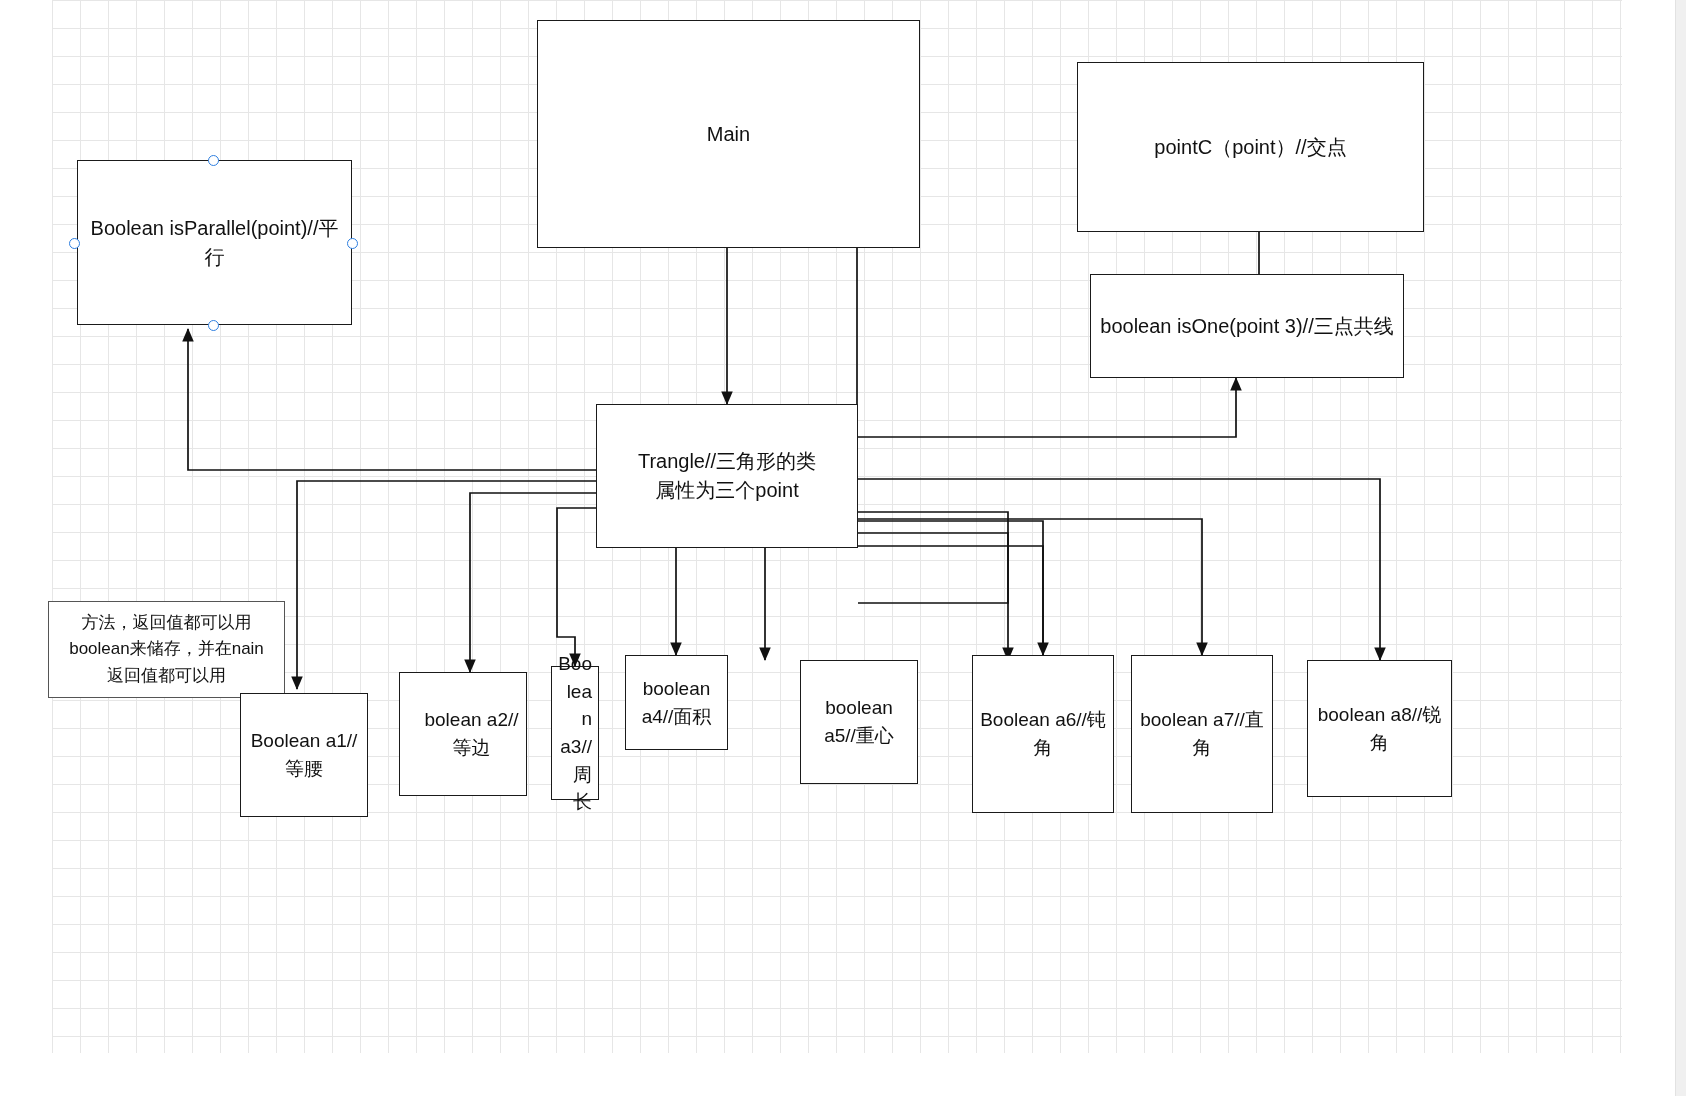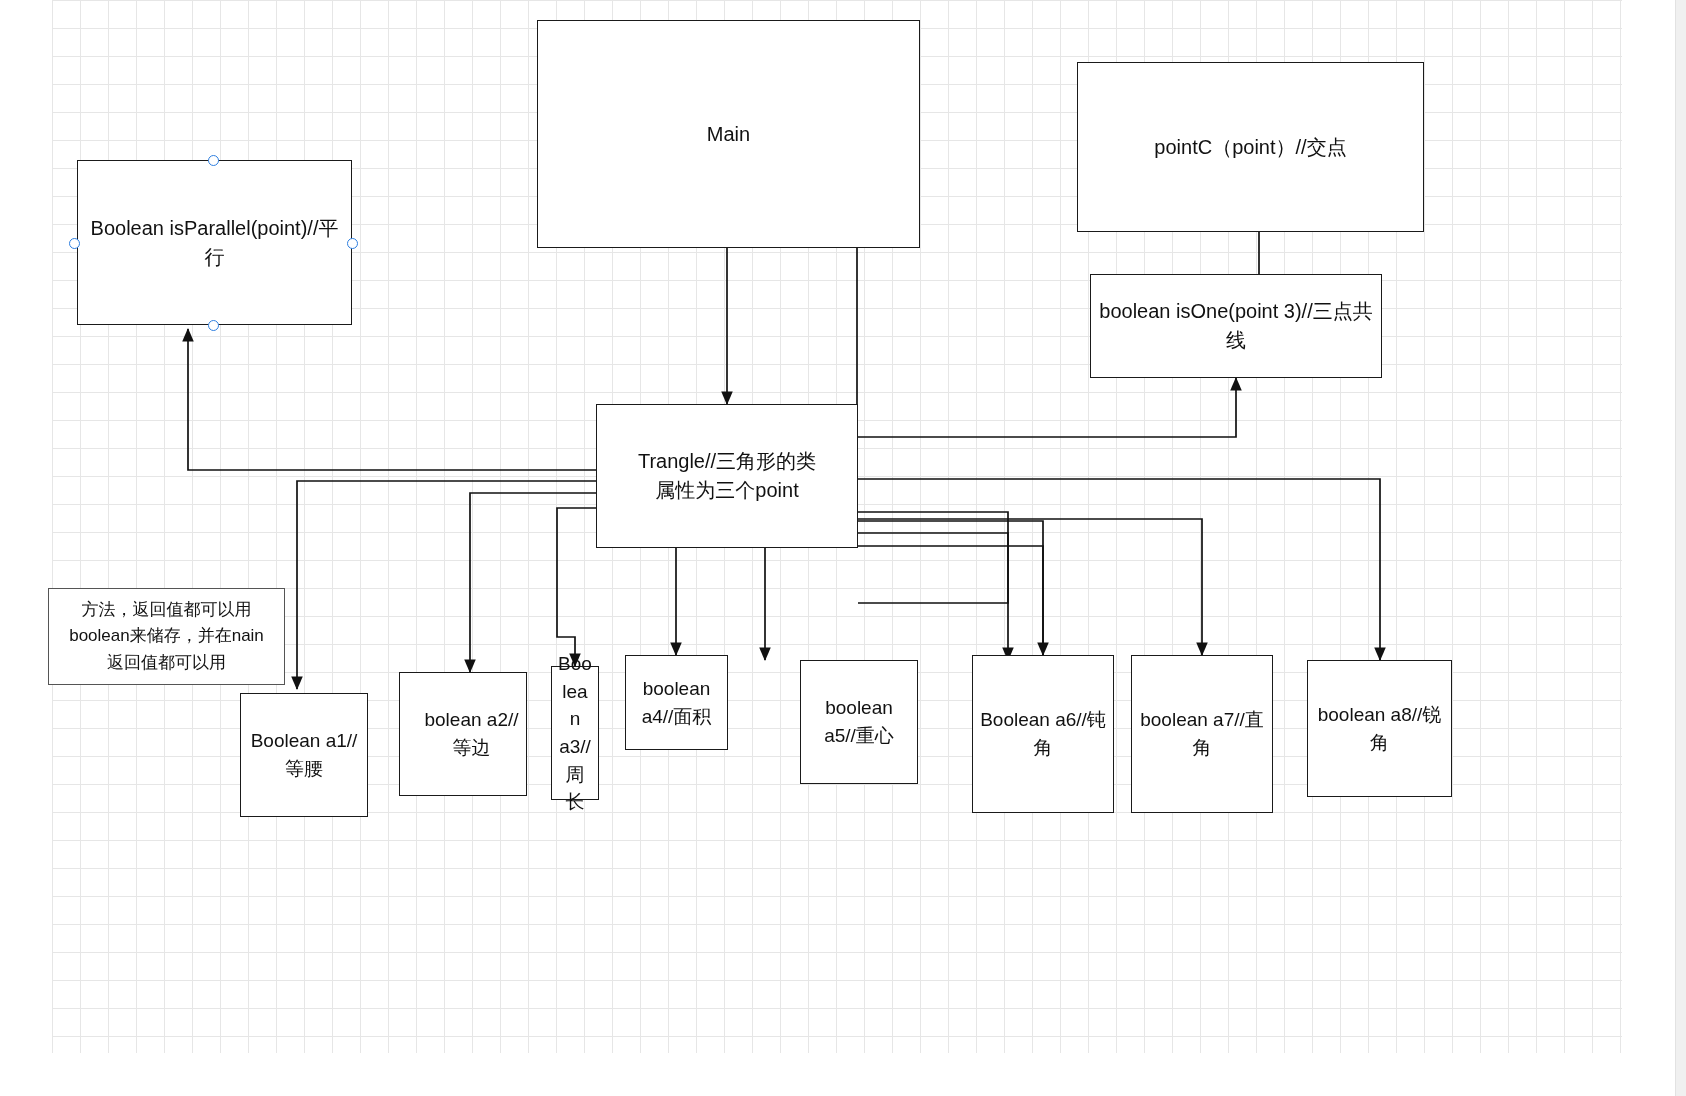--- a/index.html
+++ b/index.html
@@ -85,20 +85,21 @@
     border: 1.4px solid #555555;
     background: #ffffff;
     display: flex;
     align-items: center;
     justify-content: center;
     text-align: center;
     font-size: 17px;
     line-height: 1.55;
     color: #111111;
     padding: 4px 8px;
+    margin-top: 13px;
   }
   .handle {
     position: absolute;
     width: 11px;
     height: 11px;
     margin-left: -5.5px;
     margin-top: -5.5px;
     border: 1.6px solid #2f7fe0;
     border-radius: 50%;
     background: #ffffff;
@@ -158,21 +159,21 @@
   </div>
 
   <div class="node f20" style="left:537px; top:20px; width:383px; height:228px;">
     <span class="label">Main</span>
   </div>
 
   <div class="node f20" style="left:1077px; top:62px; width:347px; height:170px;">
     <span class="label">pointC（point）//交点</span>
   </div>
 
-  <div class="node f20" style="left:1090px; top:274px; width:292px; height:104px;">
+  <div class="node f20" style="left:1090px; top:274px; width:314px; height:104px;">
     <span class="label">boolean isOne(point 3)//三点共线</span>
   </div>
 
   <div class="node f20" style="left:596px; top:404px; width:262px; height:144px; flex-direction:column;">
     <span class="label">Trangle//三角形的类</span>
     <span class="label">属性为三个point</span>
   </div>
 
   <div class="note" style="left:48px; top:588px; width:237px; height:97px; flex-direction:column;">
     <span class="label">方法，返回值都可以用</span>
@@ -181,21 +182,21 @@
   </div>
 
   <div class="node f19" style="left:240px; top:653px; width:128px; height:124px;margin-top:40px;">
     <span class="label">Boolean a1//等腰</span>
   </div>
 
   <div class="node f19" style="left:399px; top:672px; width:128px; height:124px;padding-left:23px;">
     <span class="label">bolean a2//等边</span>
   </div>
 
-  <div class="node f19" style="left:551px; top:666px; width:48px; height:134px;">
+  <div class="node f19" style="left:551px; top:666px; width:48px; height:134px;text-align:right;">
     <span class="label">Boolean a3//周长</span>
   </div>
 
   <div class="node f19" style="left:625px; top:655px; width:103px; height:95px;">
     <span class="label">boolean a4//面积</span>
   </div>
 
   <div class="node f19" style="left:800px; top:660px; width:118px; height:124px;">
     <span class="label">boolean a5//重心</span>
   </div>

